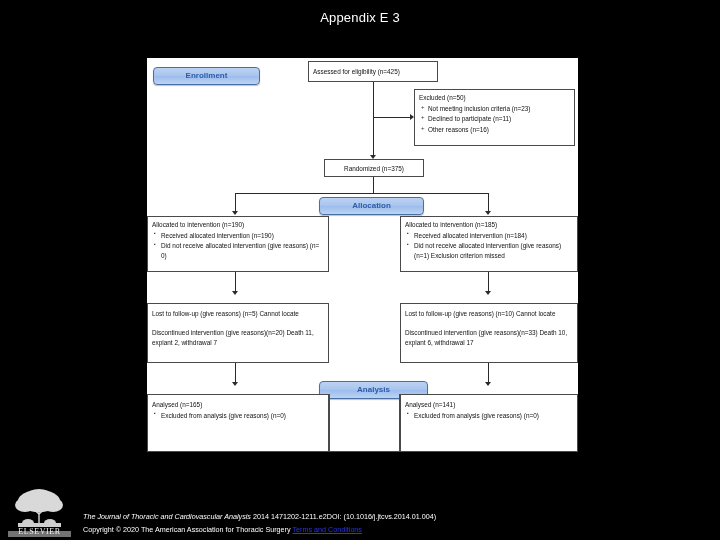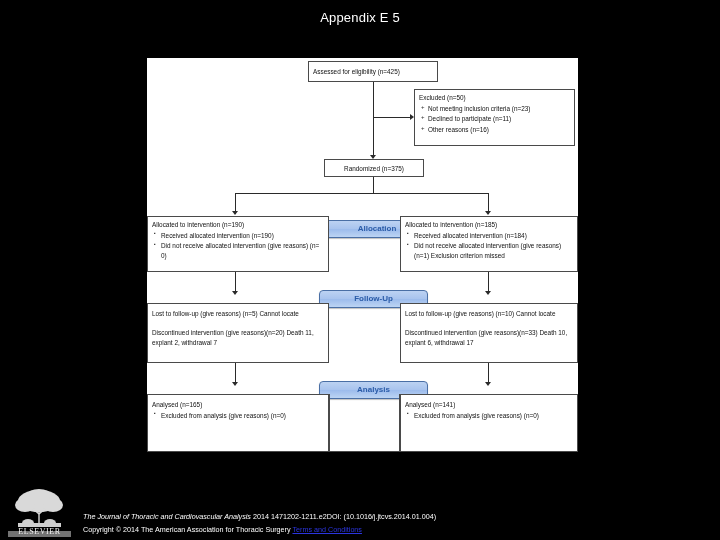--- a/index.html
+++ b/index.html
@@ -113,24 +113,25 @@
     font-size: 8px;
     letter-spacing: .6px;
     font-family: "Liberation Serif", serif;
   }
 </style>
 </head>
 <body>
 
 <div id="root">
 
-  <div class="slide-title">Appendix E 5</div>
+  <div class="slide-title">Appendix E 3</div>
 
   <div class="flow-canvas">
 
+    <div class="stage-badge" style="left:6px; top:9px; width:107px; height:18px;">Enrollment</div>
 
     <div class="box" style="left:161px; top:3px; width:130px; height:21px; padding-top:5px;">
       <span class="hdr">Assessed for eligibility (n=425)</span>
     </div>
 
     <div class="vline" style="left:226px; top:24px; height:76px;"></div>
 
     <div class="hline" style="left:226px; top:59px; width:38px;"></div>
     <div class="arrow-right" style="left:263px; top:56px;"></div>
 
@@ -149,21 +150,21 @@
       <span class="hdr">Randomized (n=375)</span>
     </div>
 
     <div class="vline" style="left:226px; top:119px; height:16px;"></div>
     <div class="hline" style="left:88px; top:135px; width:254px;"></div>
     <div class="vline" style="left:88px; top:135px; height:21px;"></div>
     <div class="vline" style="left:341px; top:135px; height:21px;"></div>
     <div class="arrow-down" style="left:85px; top:153px;"></div>
     <div class="arrow-down" style="left:338px; top:153px;"></div>
 
-    <div class="stage-badge" style="left:172px; top:162px; width:116px; height:18px;">Allocation</div>
+    <div class="stage-badge" style="left:172px; top:139px; width:105px; height:18px;">Allocation</div>
 
     <div class="box" style="left:0px; top:158px; width:182px; height:56px;">
       <span class="hdr">Allocated to intervention (n=190)</span>
       <ul>
         <li>Received allocated intervention (n=190)</li>
         <li>Did not receive allocated intervention (give reasons) (n= 0)</li>
       </ul>
     </div>
 
     <div class="box" style="left:253px; top:158px; width:178px; height:56px;">
@@ -172,21 +173,20 @@
         <li>Received allocated intervention (n=184)</li>
         <li>Did not receive allocated intervention (give reasons) (n=1) Exclusion criterion missed</li>
       </ul>
     </div>
 
     <div class="vline" style="left:88px; top:214px; height:21px;"></div>
     <div class="vline" style="left:341px; top:214px; height:21px;"></div>
     <div class="arrow-down" style="left:85px; top:233px;"></div>
     <div class="arrow-down" style="left:338px; top:233px;"></div>
 
-    <div class="stage-badge" style="left:172px; top:232px; width:109px; height:18px;">Follow-Up</div>
 
     <div class="box" style="left:0px; top:245px; width:182px; height:60px; padding-top:5px;">
       <span class="hdr">Lost to follow-up (give reasons) (n=5) Cannot locate</span>
       <span class="hdr" style="margin-top:9px;">Discontinued intervention (give reasons)(n=20) Death 11, explant 2, withdrawal 7</span>
     </div>
 
     <div class="box" style="left:253px; top:245px; width:178px; height:60px; padding-top:5px;">
       <span class="hdr">Lost to follow-up (give reasons) (n=10) Cannot locate</span>
       <span class="hdr" style="margin-top:9px;">Discontinued intervention (give reasons)(n=33) Death 10, explant 6, withdrawal 17</span>
     </div>
@@ -239,16 +239,16 @@
       </g>
       <g fill="#000">
         <path d="M22 30 l3 -4 l3 4 z"></path>
       </g>
     </svg>
     <div class="wordmark">ELSEVIER</div>
   </div>
 
   <div class="footer">
     <div class="cite"><span>The Journal of Thoracic and Cardiovascular Analysis</span><span class="plain"> 2014 1471202-1211.e2DOI: (10.1016/j.jtcvs.2014.01.004)</span></div>
-    <div><span>Copyright © 2014 The American Association for Thoracic Surgery </span><a class="terms" href="#">Terms and Conditions</a></div>
+    <div><span>Copyright © 2020 The American Association for Thoracic Surgery </span><a class="terms" href="#">Terms and Conditions</a></div>
   </div>
 
 </div>
 
 </body></html>

